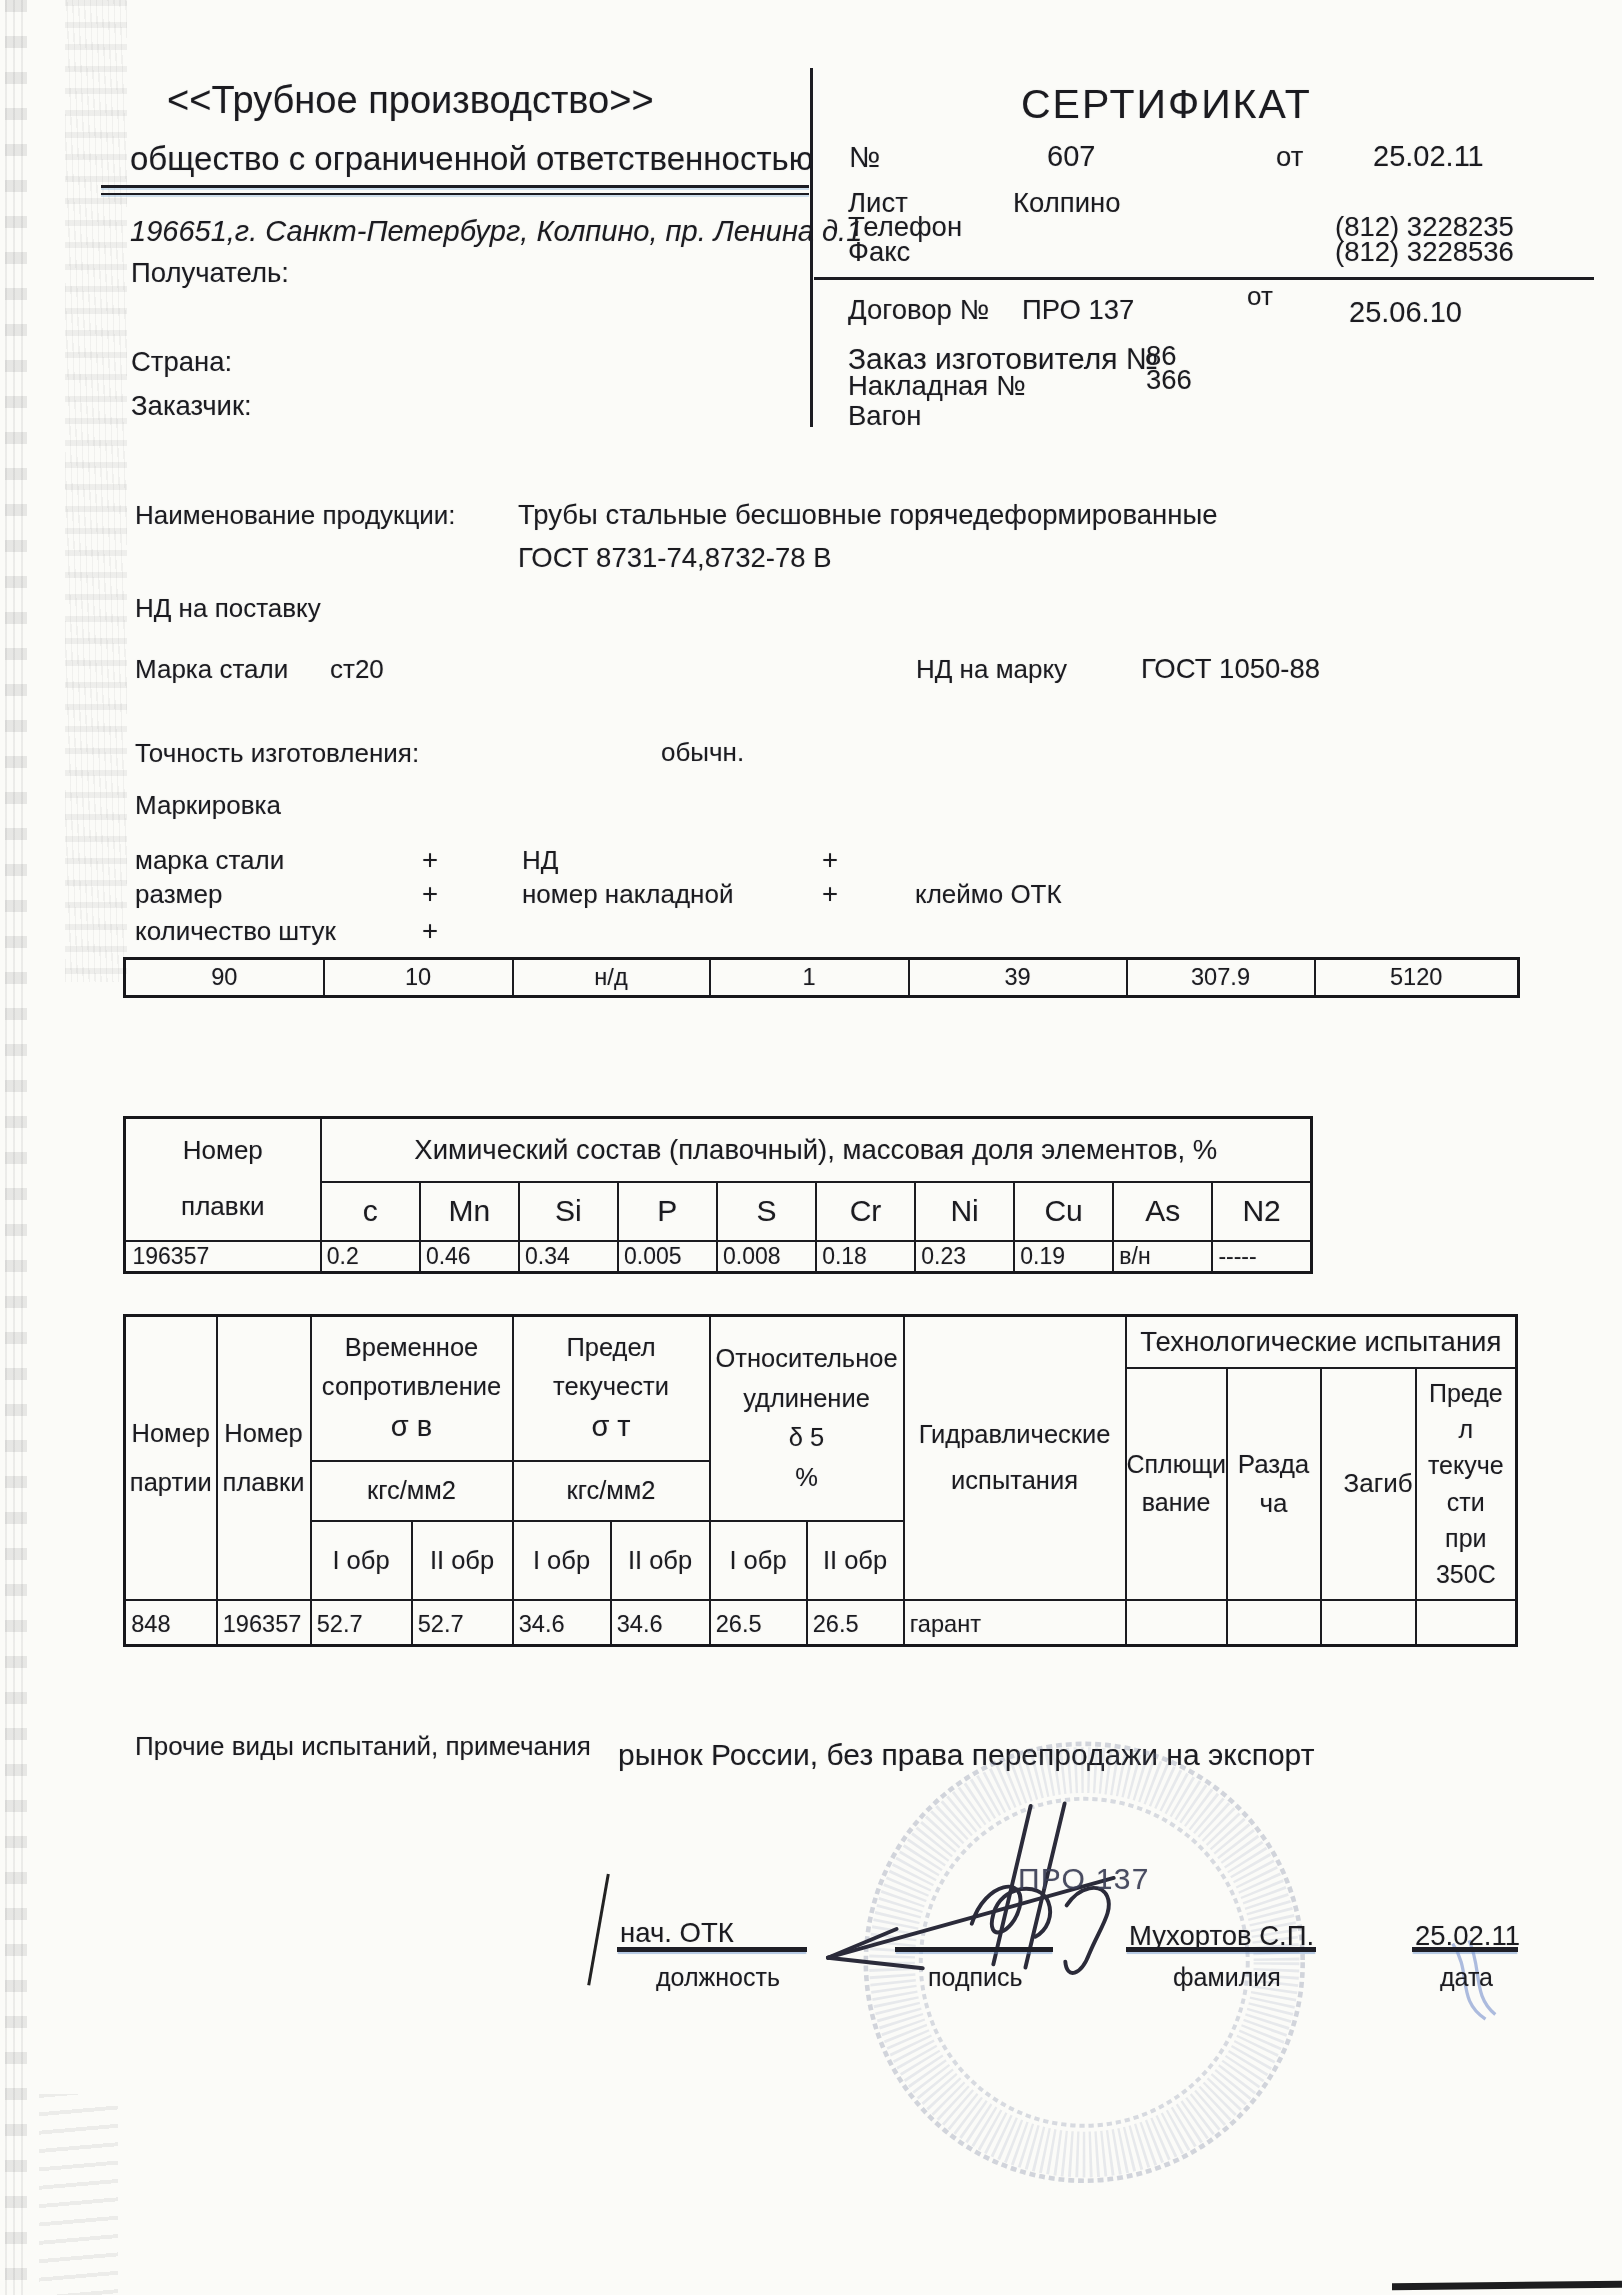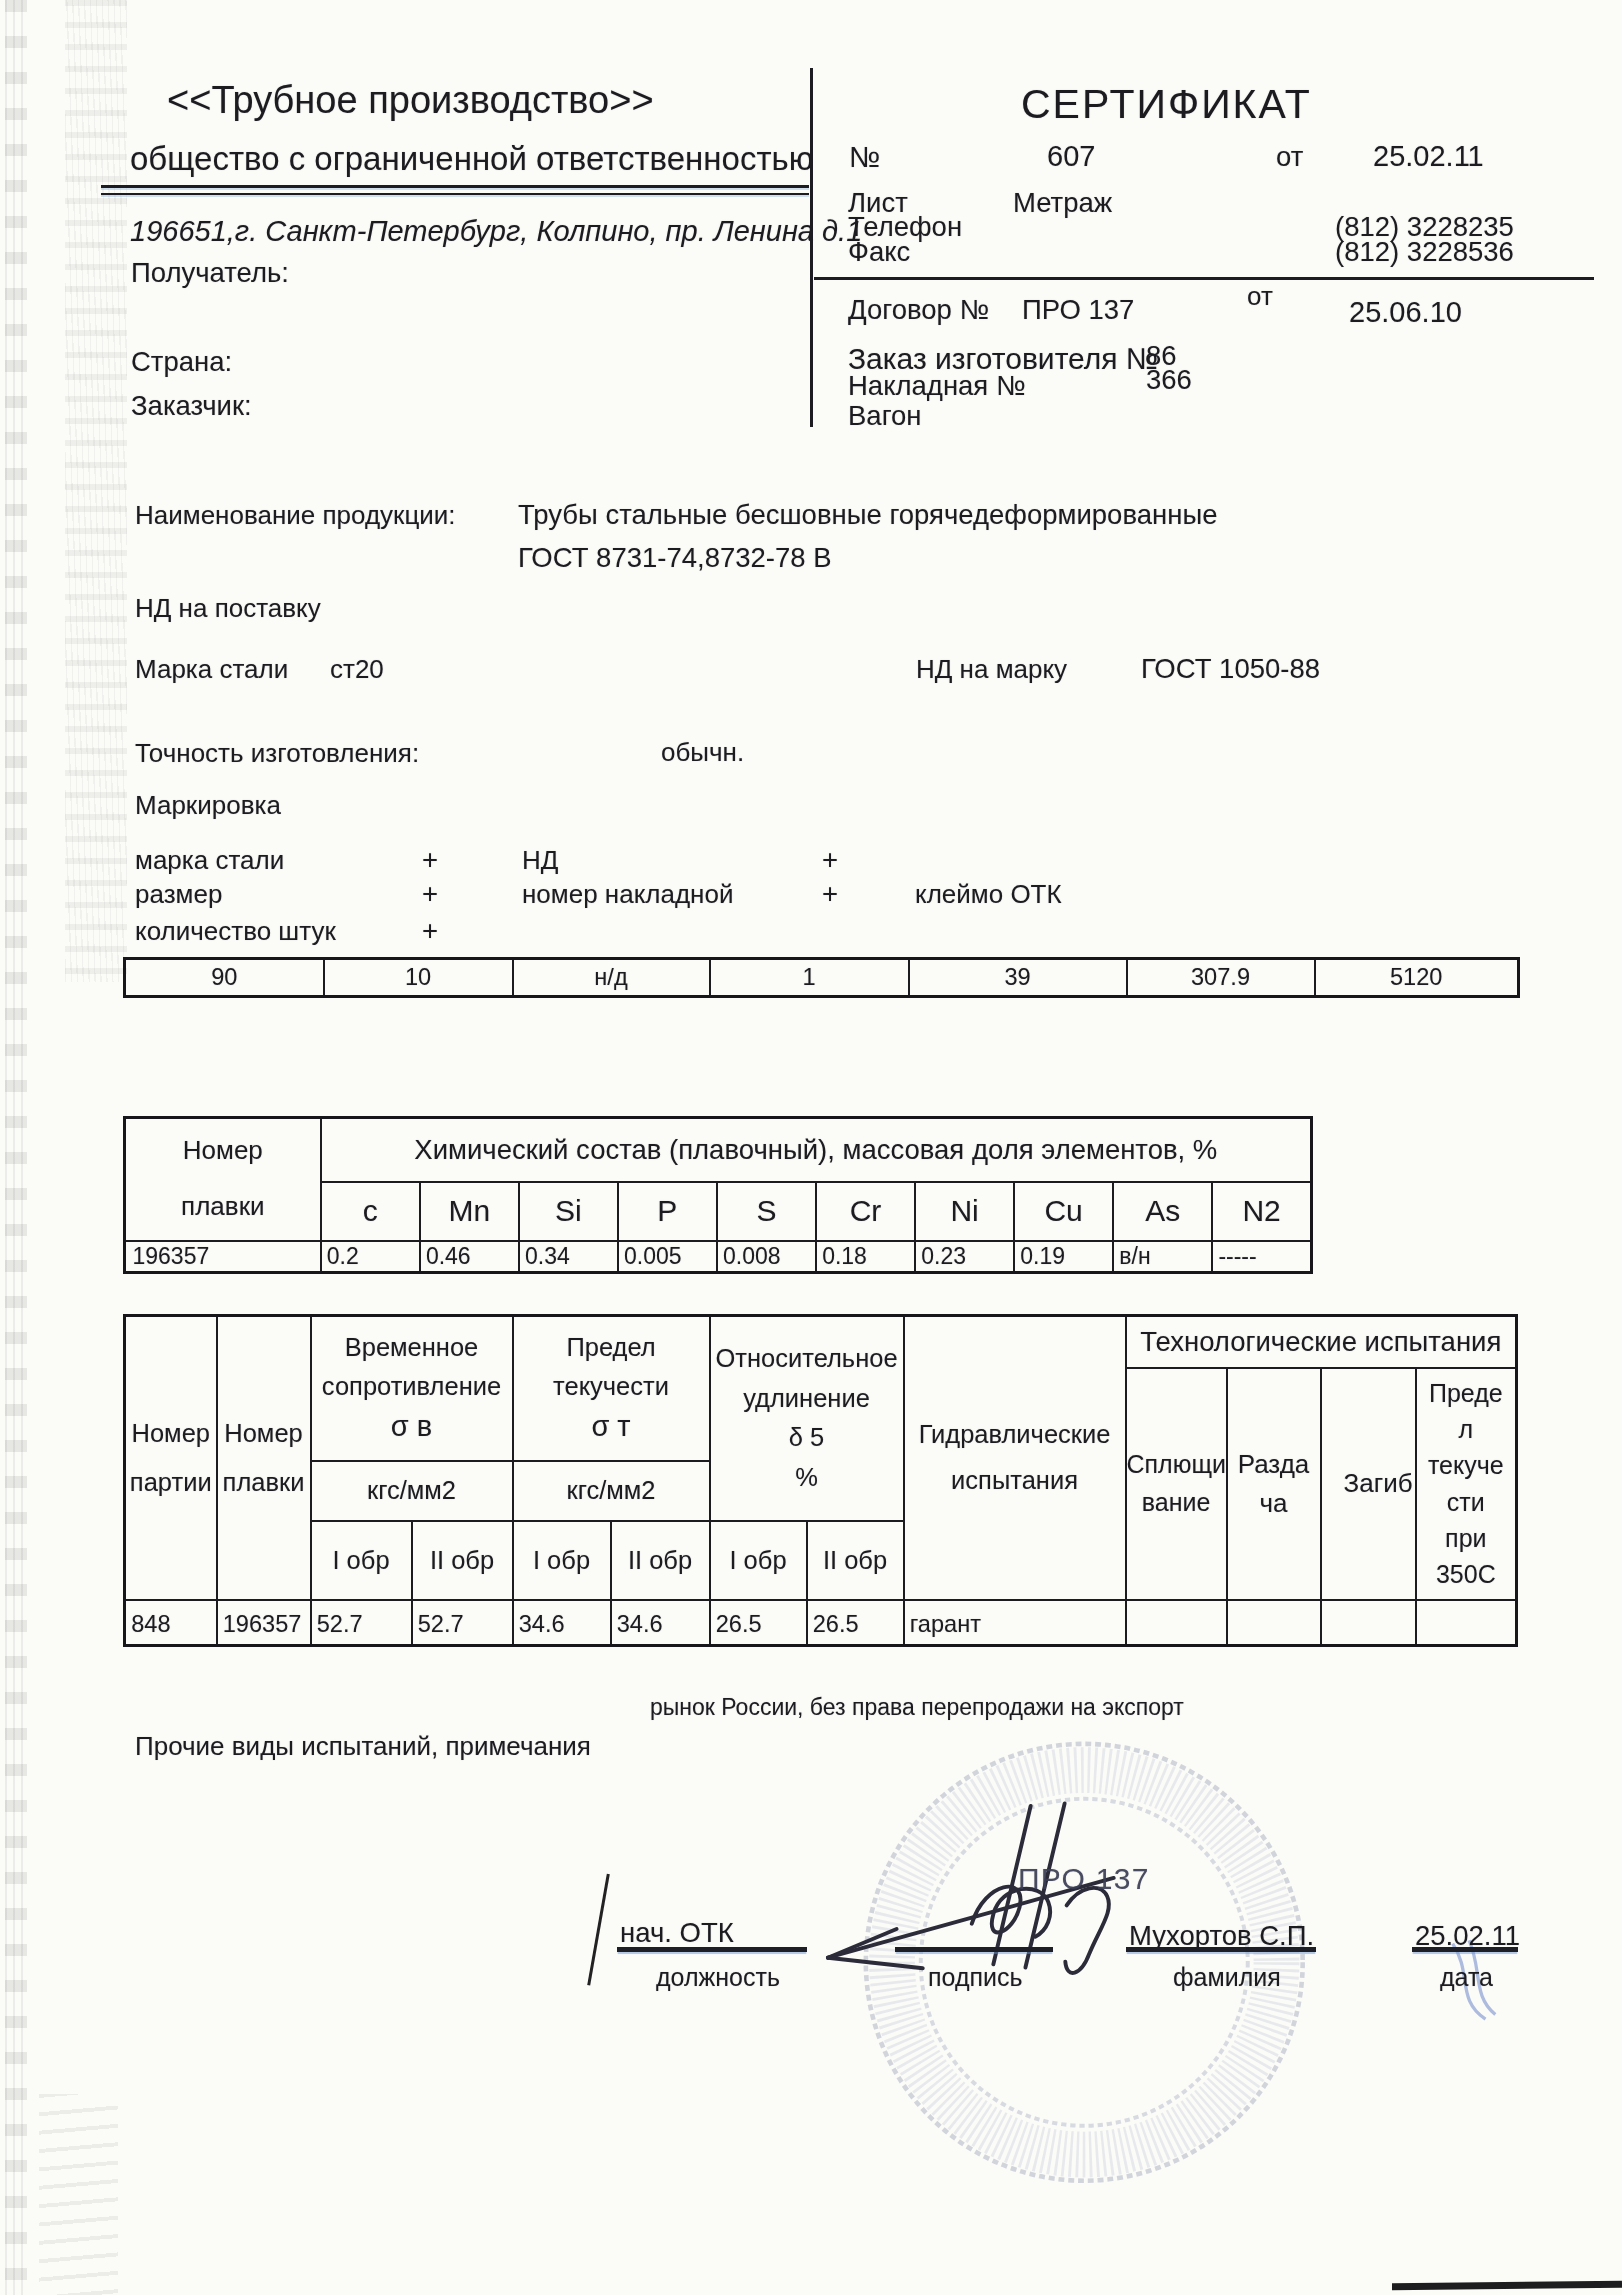--- a/index.html
+++ b/index.html
@@ -76,21 +76,21 @@
   <div class="vline" style="left:810px;top:68px;height:359px;"></div>
 
   <div class="abs" style="left:1021px;top:81px;font-size:41px;letter-spacing:2px;">СЕРТИФИКАТ</div>
 
   <div class="abs" style="left:849px;top:141px;font-size:29px;">№</div>
   <div class="abs" style="left:1047px;top:140px;font-size:29px;">607</div>
   <div class="abs" style="left:1276px;top:141px;font-size:27.5px;">от</div>
   <div class="abs" style="left:1373px;top:140px;font-size:29px;">25.02.11</div>
 
   <div class="abs" style="left:848px;top:187px;font-size:27.5px;">Лист</div>
-  <div class="abs" style="left:1013px;top:187px;font-size:27.5px;">Метраж</div>
+  <div class="abs" style="left:1013px;top:187px;font-size:27.5px;">Колпино</div>
   <div class="abs" style="left:848px;top:211px;font-size:27.5px;">Телефон</div>
   <div class="abs" style="left:1335px;top:211px;font-size:27.5px;">(812) 3228235</div>
   <div class="abs" style="left:848px;top:236px;font-size:27.5px;">Факс</div>
   <div class="abs" style="left:1335px;top:236px;font-size:27.5px;">(812) 3228536</div>
 
   <div class="hline" style="left:814px;top:277px;width:780px;"></div>
 
   <div class="abs" style="left:848px;top:294px;font-size:27.5px;">Договор №</div>
   <div class="abs" style="left:1022px;top:294px;font-size:27.5px;">ПРО 137</div>
   <div class="abs" style="left:1247px;top:281px;font-size:26px;">от</div>
@@ -280,21 +280,21 @@
       <td class="v">гарант</td>
       <td class="v"></td>
       <td class="v"></td>
       <td class="v"></td>
       <td class="v"></td>
     </tr>
   </tbody>
     </table>
 
   <div class="abs" style="left:135px;top:1731px;font-size:26px;">Прочие виды испытаний, примечания</div>
-  <div class="abs" style="left:618px;top:1694px;font-size:23px;margin-left:32px;">рынок  России, без права перепродажи на экспорт</div>
+  <div class="abs" style="left:618px;top:1738px;font-size:30px;">рынок  России, без права перепродажи на экспорт</div>
 
   <svg class="abs" style="left:818px;top:1721px;" width="543" height="497" viewBox="0 0 830 760">
     <circle cx="407" cy="369" r="334" fill="none" stroke="#707a99" stroke-opacity=".30" stroke-width="7" stroke-dasharray="9 6"></circle>
     <circle cx="407" cy="369" r="294" fill="none" stroke="#7b84a6" stroke-opacity=".15" stroke-width="70" stroke-dasharray="4 6"></circle>
     <circle cx="407" cy="369" r="250" fill="none" stroke="#707a99" stroke-opacity=".26" stroke-width="6" stroke-dasharray="8 6"></circle>
     <g fill="none" stroke="#2b2b3a" stroke-width="6" stroke-linecap="round">
       <path d="M15,362 L452,240"></path>
       <path d="M15,362 L120,318"></path>
       <path d="M15,362 L160,378"></path>
       <path d="M325,130 L268,372"></path>

